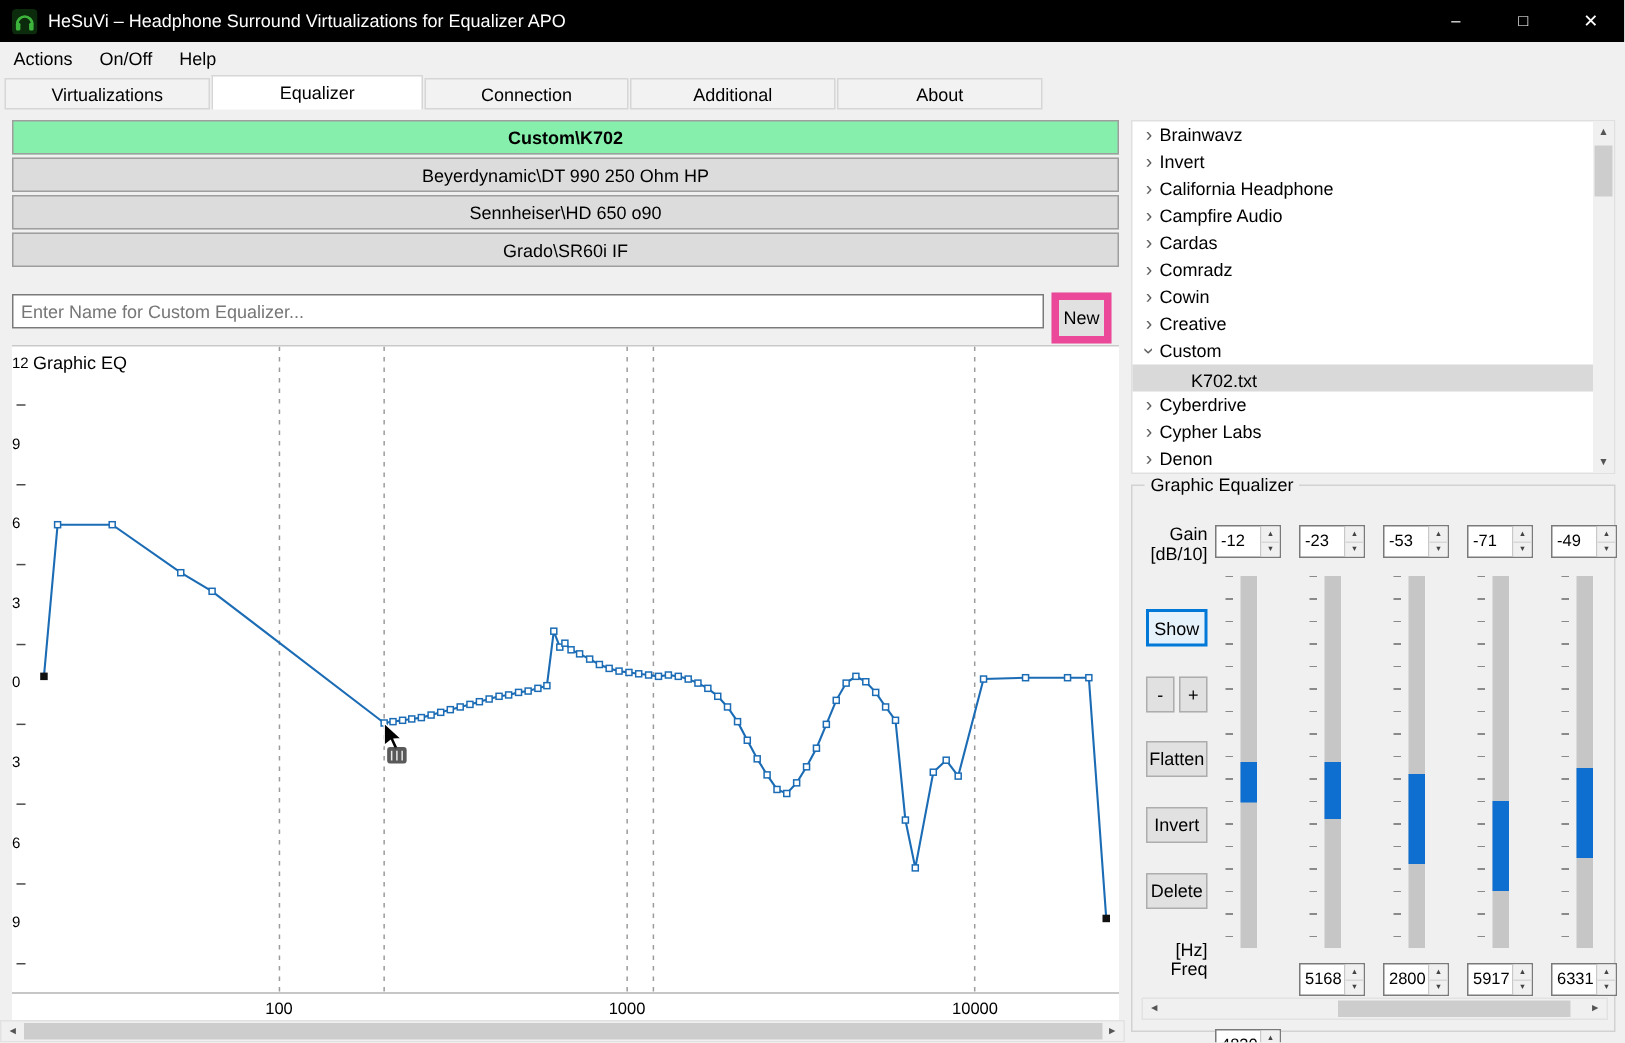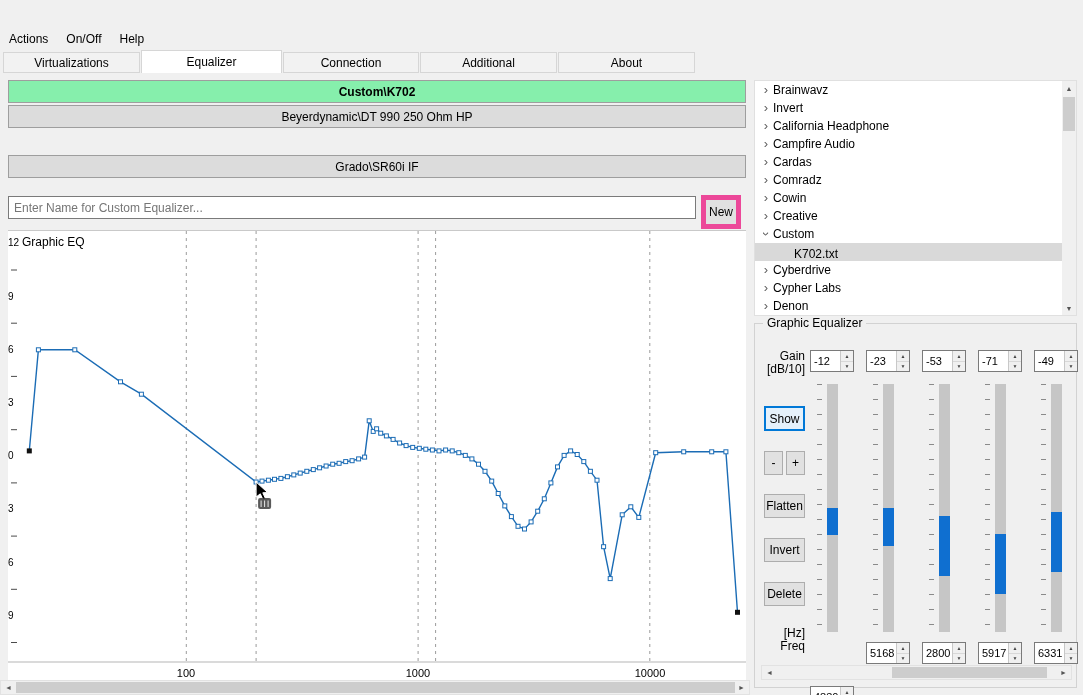--- a/index.html
+++ b/index.html
@@ -67,20 +67,32 @@
   .spin-b:last-child{border-bottom:none;}
   .ticks{position:absolute;width:5px;height:248px;background:repeating-linear-gradient(to bottom,#8a8a8a 0 1px,transparent 1px 15px);}
   .track{position:absolute;width:11px;height:248px;background:#c6c6c6;}
   .fill{position:absolute;left:0;width:100%;}
 </style>
 </head>
 <body>
 
 <div id="app">
 
+  <div id="titlebar">
+    <svg id="title-icon" viewBox="0 0 17 17">
+      <rect x="0" y="0" width="17" height="17" rx="3" fill="#0c2b0c"></rect>
+      <path d="M3.5 10 a5 5 0 0 1 10 0" stroke="#3db53d" fill="none" stroke-width="1.8"></path>
+      <rect x="2.6" y="9.2" width="3" height="5.2" rx="1" fill="#3db53d"></rect>
+      <rect x="11.4" y="9.2" width="3" height="5.2" rx="1" fill="#3db53d"></rect>
+    </svg>
+    <div id="window-title">HeSuVi – Headphone Surround Virtualizations for Equalizer APO</div>
+    <div class="wbtn">–</div>
+    <div class="wbtn">□</div>
+    <div class="wbtn" id="btn-close">✕</div>
+  </div>
 
   <div id="menubar">
       <div class="menuitem">Actions</div>
       <div class="menuitem">On/Off</div>
       <div class="menuitem">Help</div>
     </div>
 
   <div id="tabstrip">
       <div class="tab" style="width: 137px;">Virtualizations</div>
       <div class="tab active" style="width: 141px;">Equalizer</div>
@@ -381,14 +393,15 @@
         <div class="fill" style="top: 150px; height: 60px; background: rgb(15, 111, 208);"></div>
       </div>
       <div class="ticks" style="left: 286px; top: 60px;"></div>
       <div class="track" style="left: 296px; top: 60px;">
         <div class="fill" style="top: 128px; height: 60px; background: rgb(15, 111, 208);"></div>
       </div>
     </div>
 
 <div class="preset selected" style="top: 80px;">Custom\K702</div>
     <div class="preset" style="top: 105px;">Beyerdynamic\DT 990 250 Ohm HP</div>
+    <div class="preset" style="top: 130px;">Sennheiser\HD 650 o90</div>
     <div class="preset" style="top: 155px;">Grado\SR60i IF</div>
   </div>
 
 </body></html>

